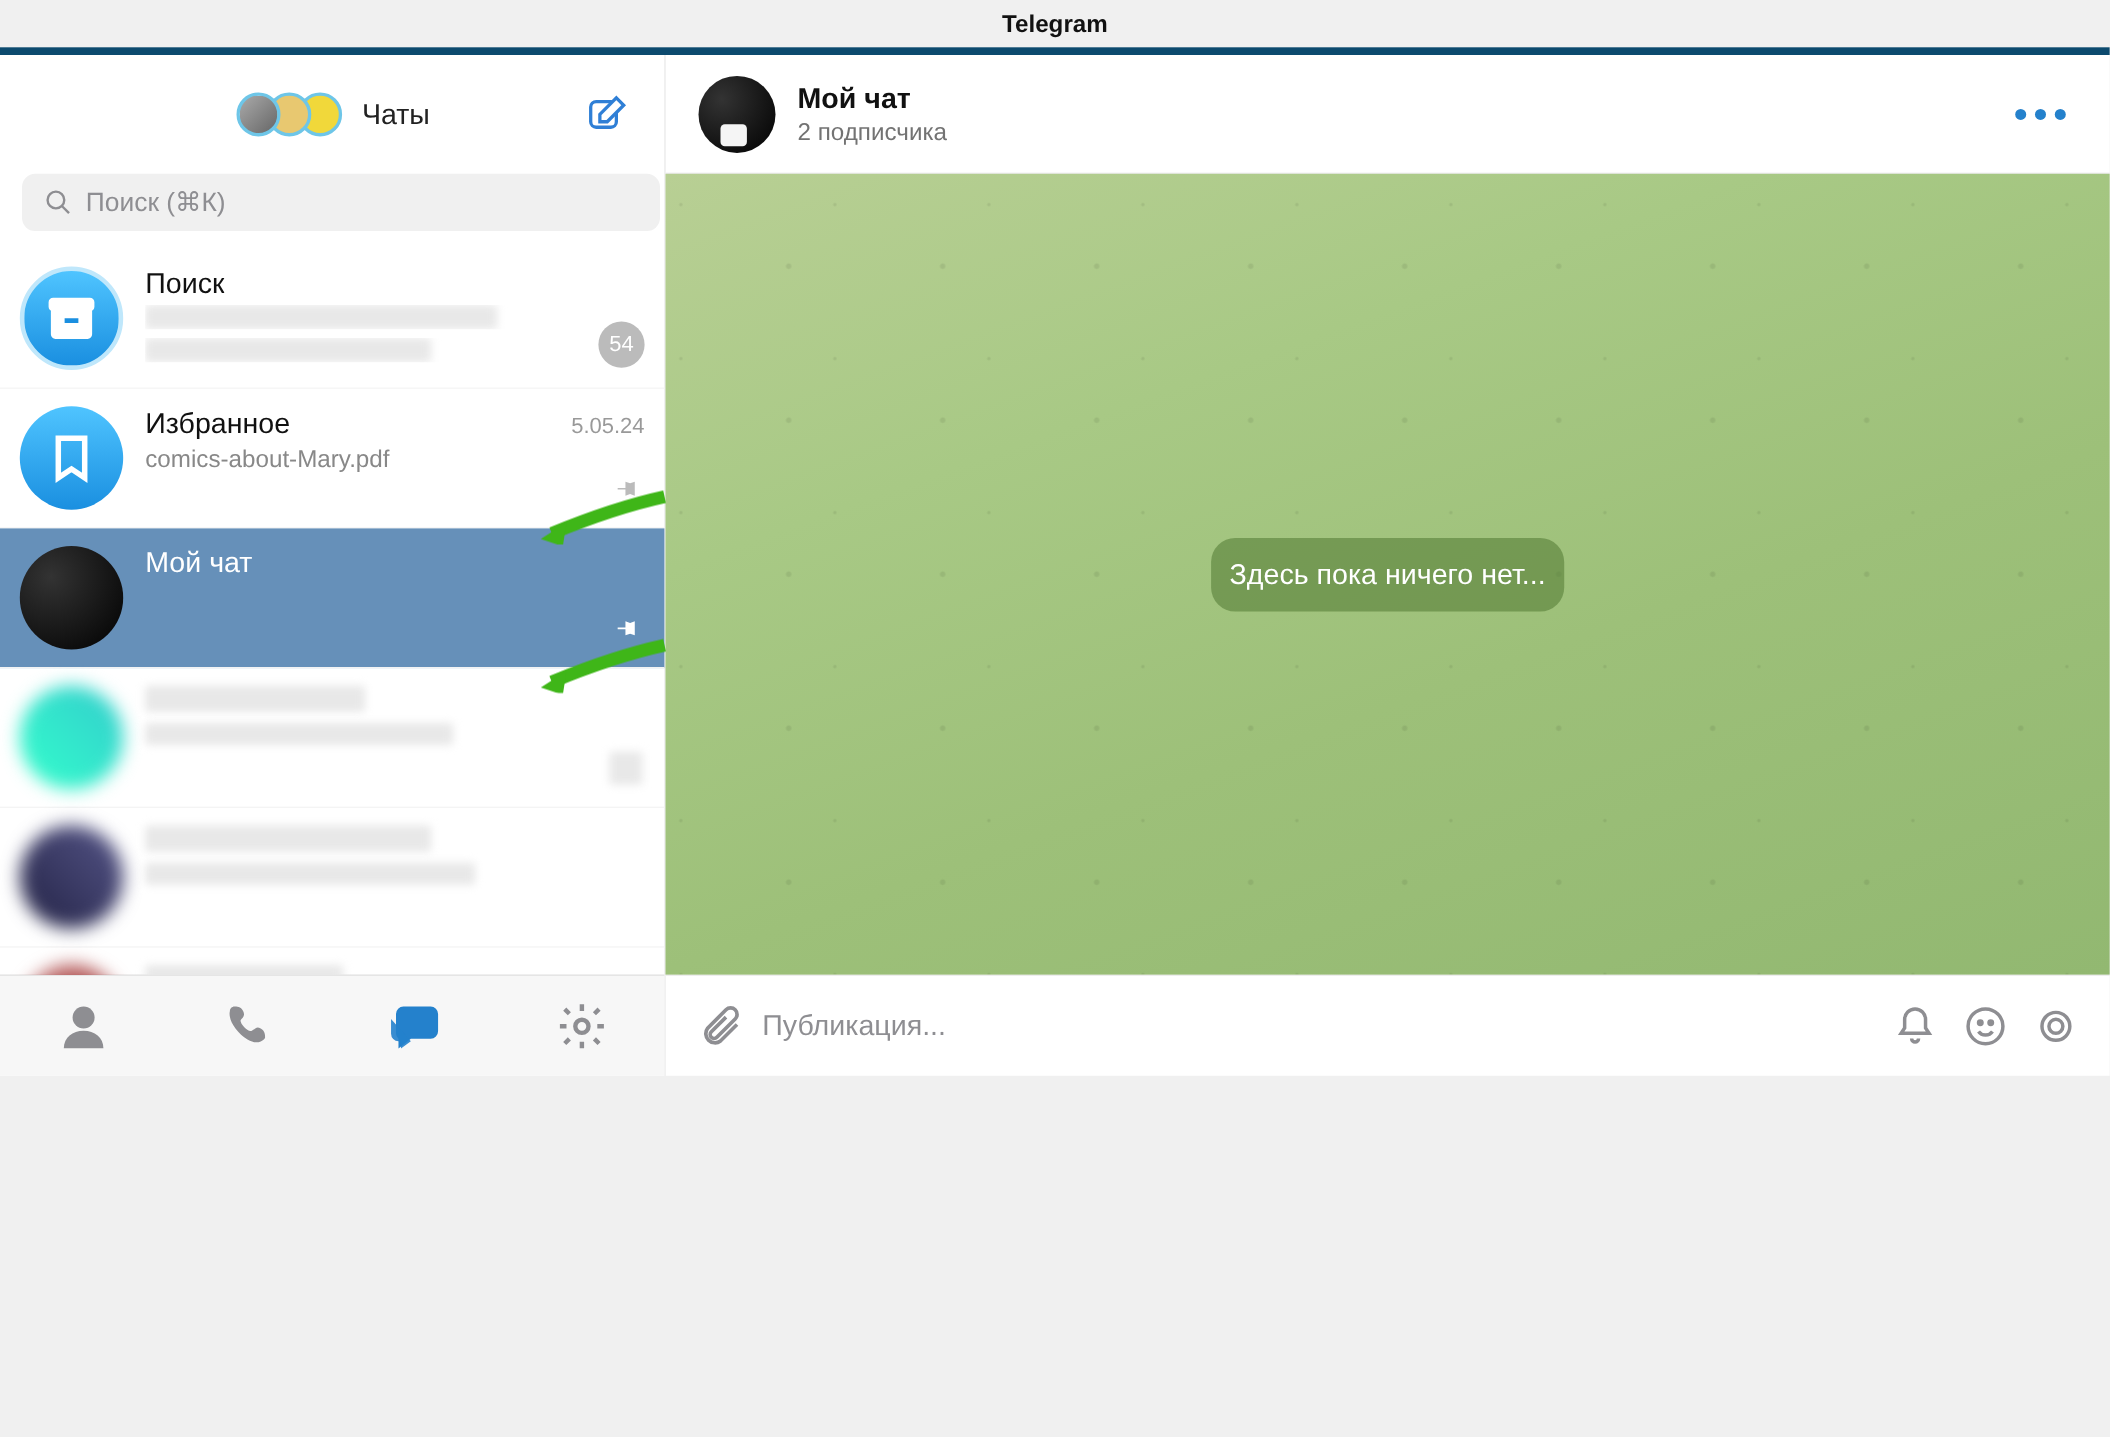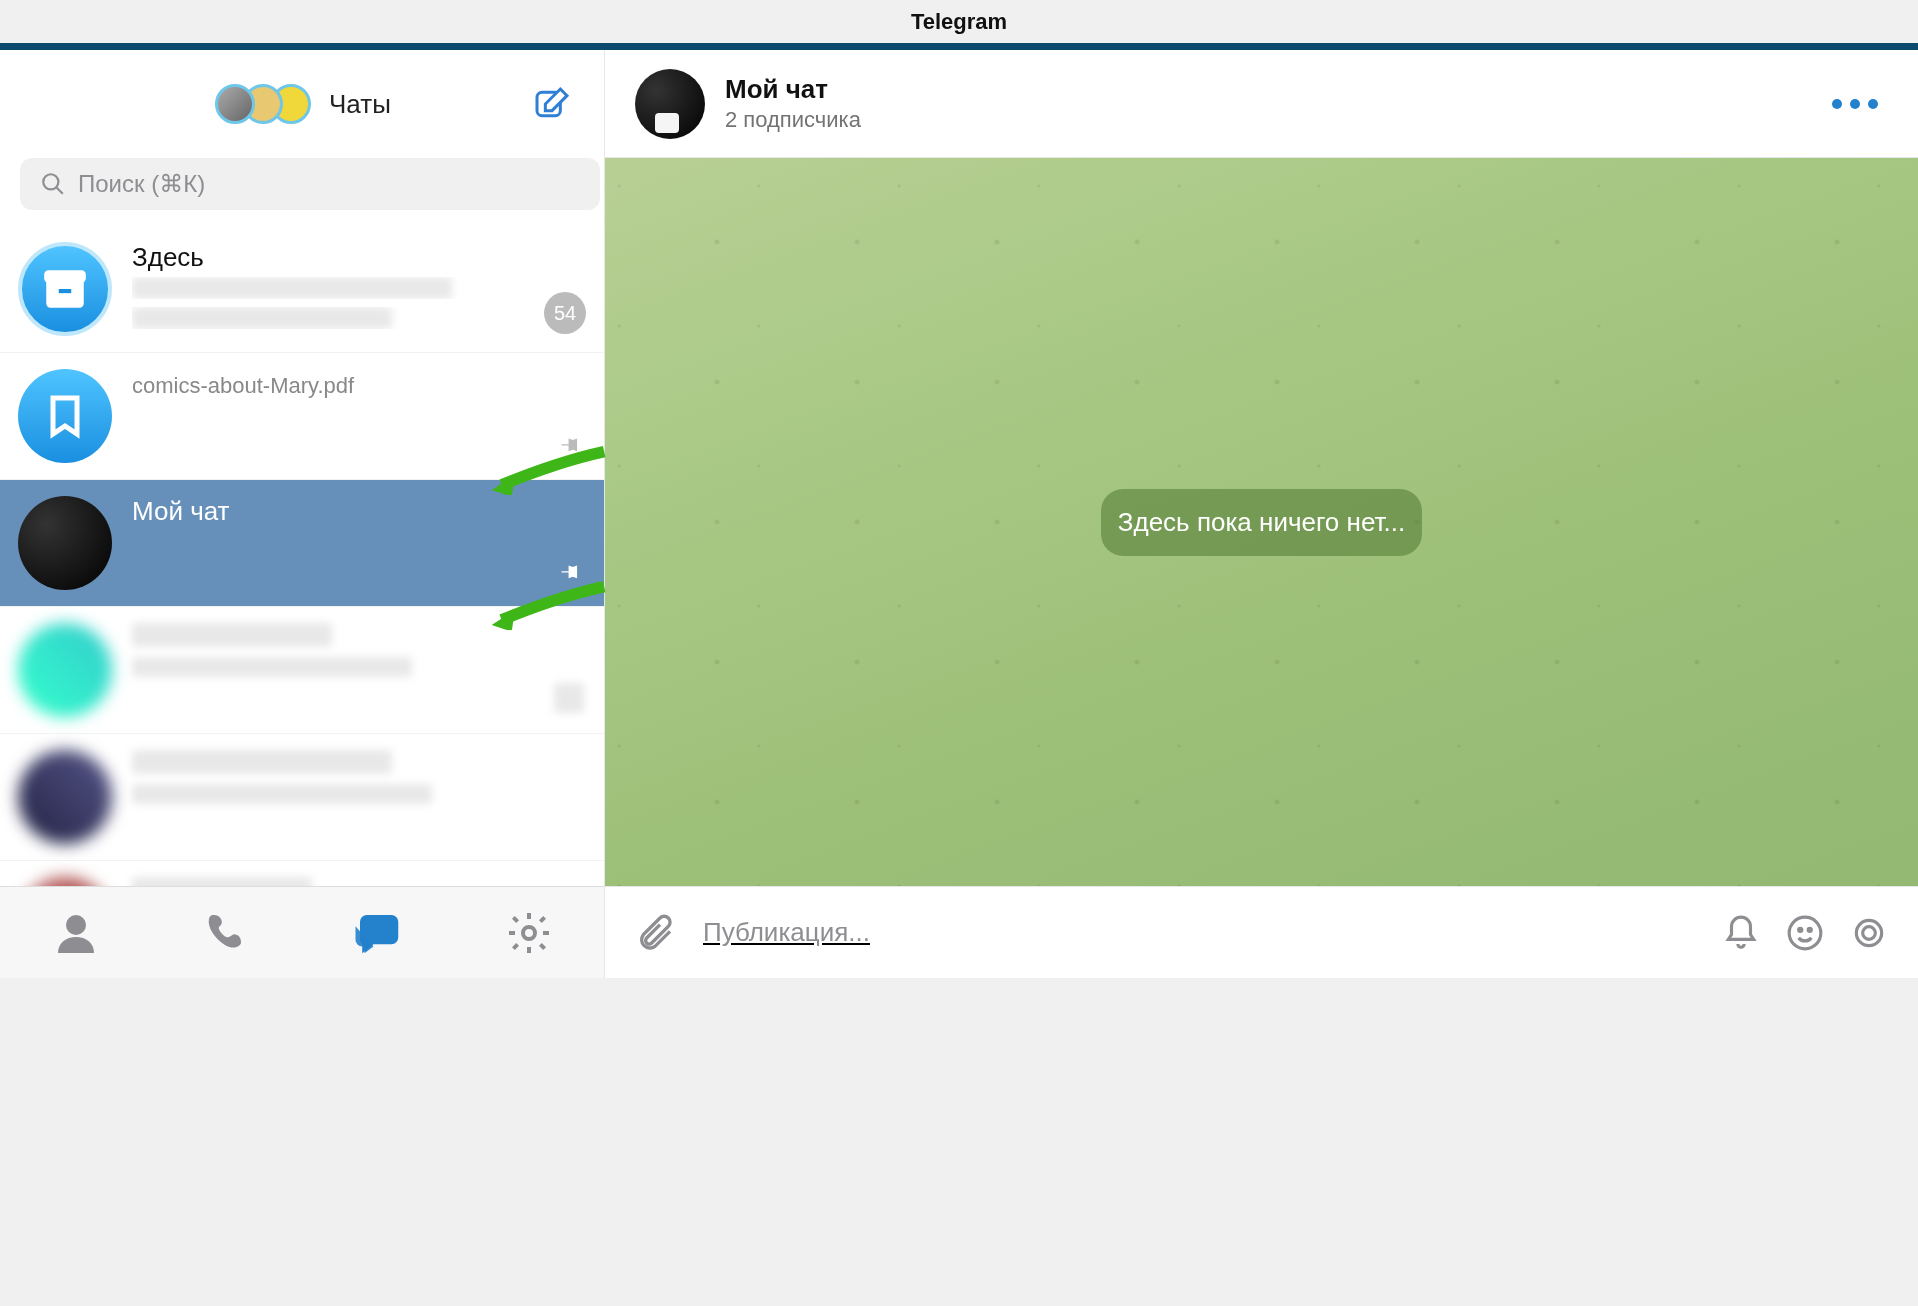--- a/index.html
+++ b/index.html
@@ -56,21 +56,21 @@
 .chat-header-info .subtitle { font-size: 22px; color: #737373; margin-top: 2px; }
 .chat-header-actions { margin-left: auto; color: #2481cc; cursor: pointer; padding: 10px;}
 .dots { display: flex; gap: 8px; }
 .dots span { width: 10px; height: 10px; border-radius: 50%; background: #2481cc; }
 
 .chat-bg { flex: 1; display:flex; align-items:center; justify-content:center; position:relative; overflow:hidden;
 background: linear-gradient(160deg,#b8cf94 0%, #a8c985 30%, #9dc079 60%, #92b871 100%);}
 .chat-bg-pattern { position:absolute; inset:0; opacity:0.07; background-image: radial-gradient(circle at 10% 20%, #000 1px, transparent 2px), radial-gradient(circle at 80% 60%, #000 2px, transparent 3px); background-size: 140px 140px; }
 .empty-bubble { background: rgba(80,120,50,0.55); color: #fff; font-size: 26px; padding: 18px 17px; border-radius: 22px; z-index:1; }
 
-.input-bar { height: 92px; background: #fff; border-top: 1px solid #e6e6e6; display:flex; align-items:center; padding: 0 30px; gap: 28px; text-decoration: underline;}
+.input-bar { height: 92px; background: #fff; border-top: 1px solid #e6e6e6; display:flex; align-items:center; padding: 0 30px; gap: 18px;}
 .input-bar .icon { color: #8e8e92; cursor:pointer; display:flex;}
 .input-bar input { flex:1; border:none; outline:none; font-size:26px; background:transparent; color:#333;}
 .input-bar input::placeholder{color:#8e8e92;}
 .input-bar .right-icons{display:flex; gap:26px; margin-left:auto;}
 
 .arrow { position: absolute; z-index: 100; width: 140px; height: 50px; left: 480px; pointer-events:none;}
 .arrow1 { top: 395px; }
 .arrow2 { top: 530px; }
 </style>
 </head>
@@ -111,39 +111,43 @@
       <div class="chat-item">
         <div class="chat-avatar archive">
           <svg width="50" height="50" viewBox="0 0 24 24" fill="none" stroke="#fff" stroke-width="2">
               <rect x="3" y="4" width="18" height="4" rx="1" fill="#fff"></rect>
               <rect x="4" y="8" width="16" height="12" rx="1" fill="#fff"></rect>
               <path d="M9 13h6" stroke="#1a8fe0" stroke-width="2"></path>
             </svg>
         </div>
         <div class="chat-body">
           <div class="chat-title-row">
-              <span class="chat-title">Здесь</span>
+              <span class="chat-title">Поиск</span>
             </div>
           <div class="chat-preview">
               <div class="blurred-box" style="height:22px;width:320px;"></div>
             </div>
           <div class="chat-preview" style="margin-top:8px;">
               <div class="blurred-box" style="height:22px;width:260px;"></div>
             </div>
         </div>
         <div class="badge">54</div>
       </div>
 
       <div class="chat-item">
         <div class="chat-avatar saved">
           <svg width="48" height="48" viewBox="0 0 24 24" fill="none" stroke="#fff" stroke-width="2.5">
               <path d="M6 3h12v18l-6-4-6 4V3z"></path>
             </svg>
         </div>
         <div class="chat-body">
+          <div class="chat-title-row">
+            <span class="chat-title">Избранное</span>
+            <span class="chat-time">5.05.24</span>
+          </div>
           <div class="chat-preview">comics-about-Mary.pdf</div>
         </div>
         <div class="pin-icon-holder">
           <svg width="24" height="24" viewBox="0 0 24 24" fill="currentColor">
               <path d="M14 4l6 6-4 2-2 4-4-4-5 5-1-1 5-5-4-4 4-2 2-4z" transform="rotate(45 12 12)"></path>
             </svg>
         </div>
       </div>
 
       <div class="chat-item selected">

